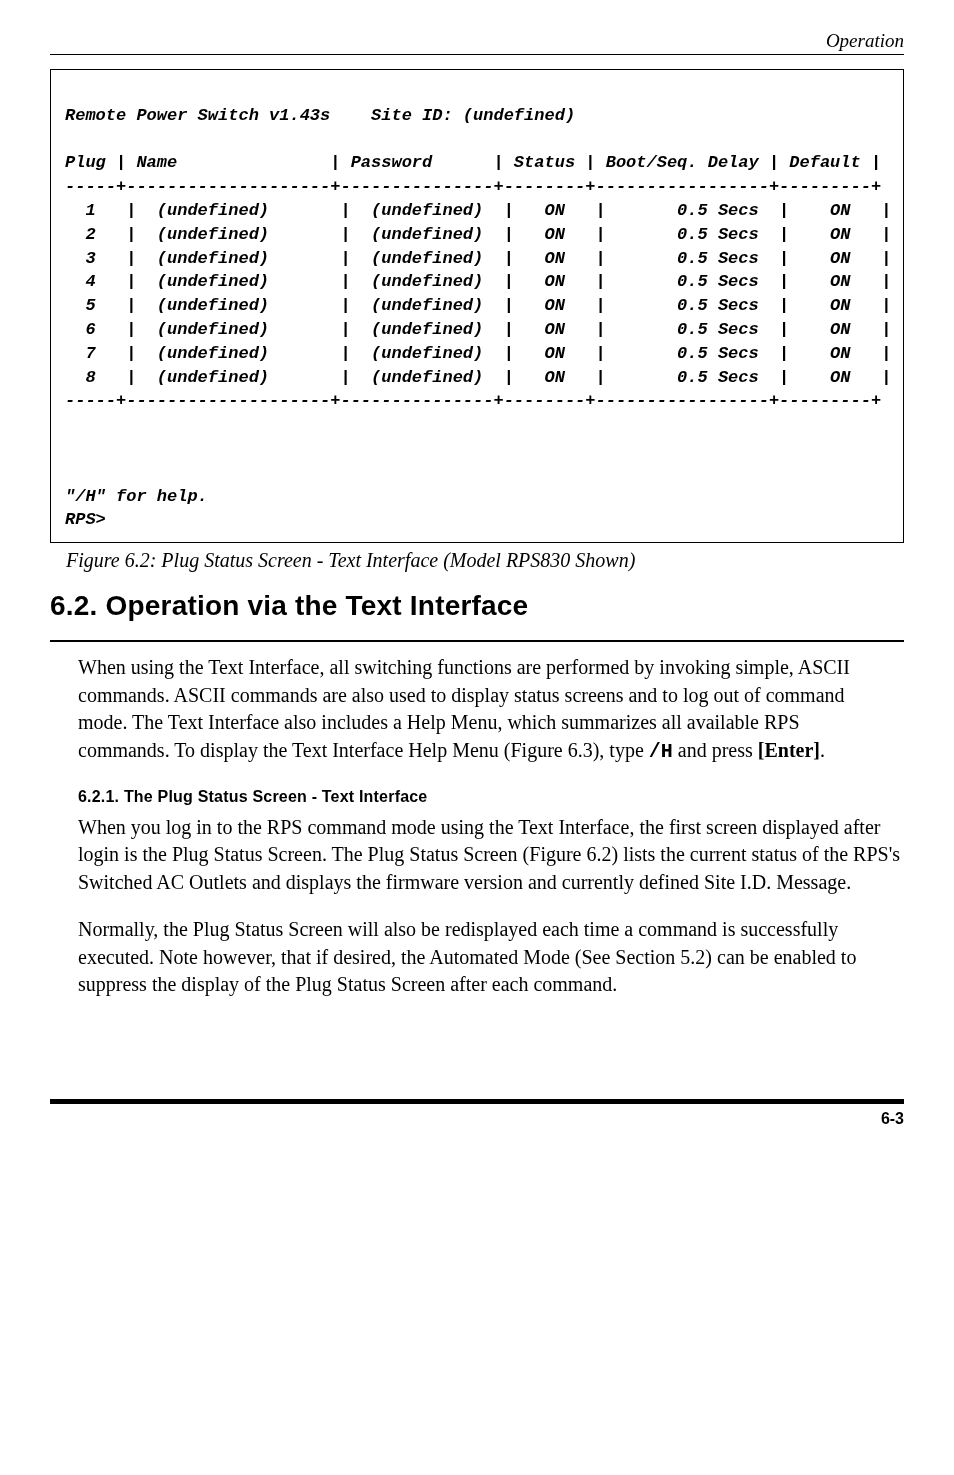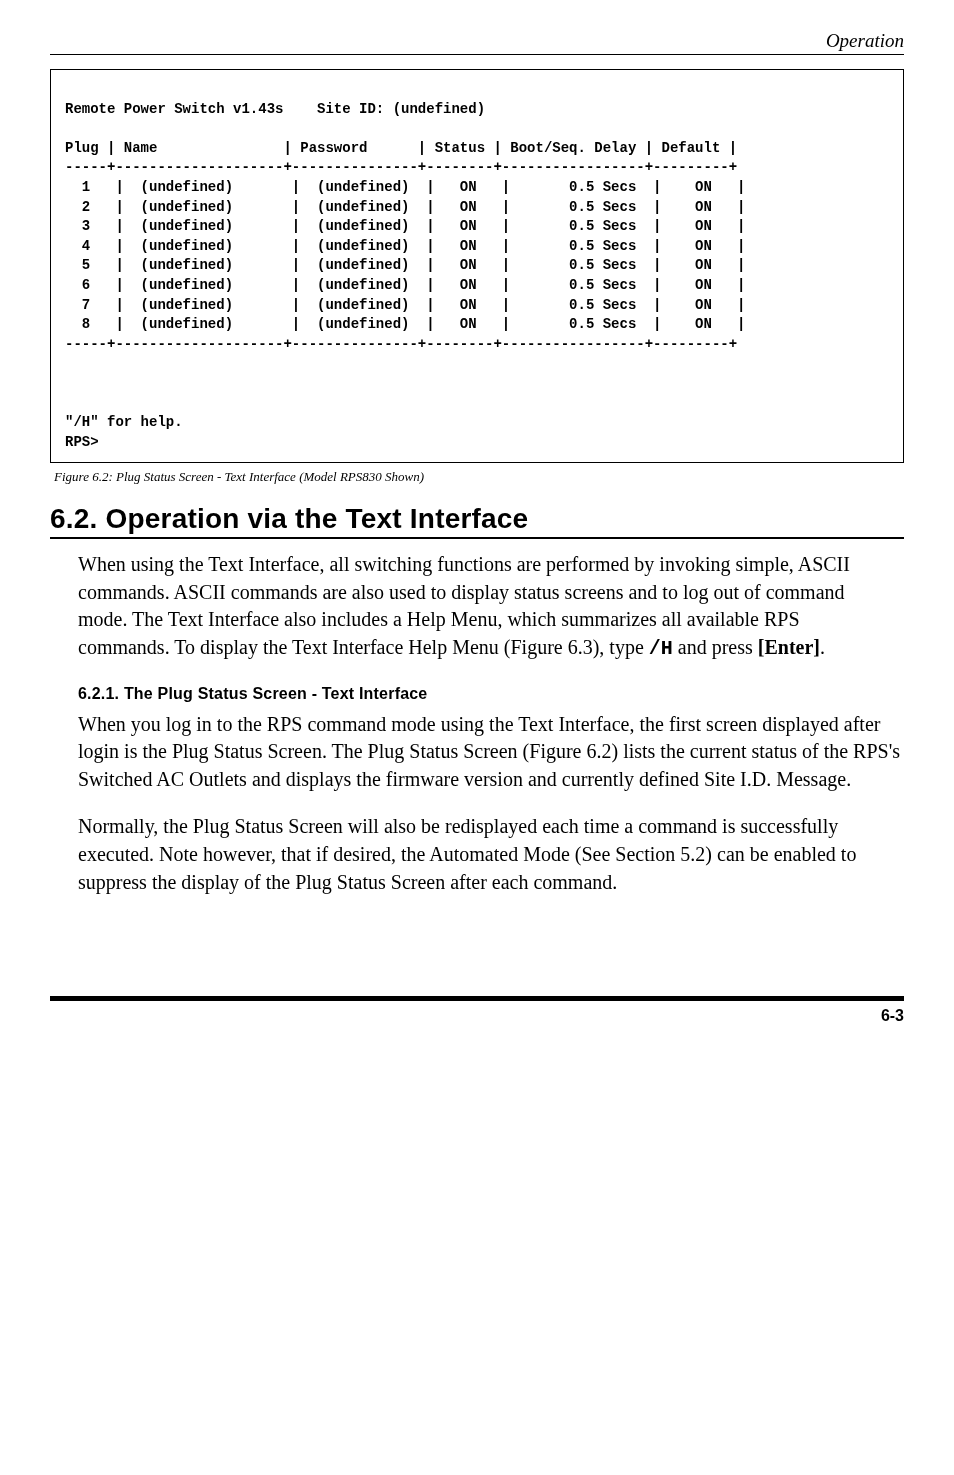--- a/index.html
+++ b/index.html
@@ -19,36 +19,37 @@
       padding-bottom: 2px;
     }
     .header-rule {
       border-top: 1px solid #000;
       margin-bottom: 14px;
     }
     .terminal-box {
       border: 1px solid #000;
       padding: 10px 14px;
       font-family: "Courier New", monospace;
-      font-size: 14px;
+      font-size: 17px;
       line-height: 1.4;
       white-space: pre;
       overflow: hidden;
       font-weight: bold;
+      font-style: italic;
     }
     .figure-caption {
       font-style: italic;
-      font-size: 13px;
-      margin: 6px 0 18px 4px;
+      font-size: 20px;
+      margin: 6px 0 18px 16px;
     }
     h2.section {
       font-family: Verdana, Geneva, Arial, sans-serif;
       font-weight: 900;
       font-size: 28px;
-      margin: 0 0 2px 0;
+      margin: 0 0 18px 0;
       letter-spacing: 0.2px;
     }
     .section-underline {
       border-top: 2.5px solid #000;
       margin-bottom: 12px;
     }
     p.body {
       font-size: 20px;
       line-height: 1.38;
       margin: 0 8px 22px 0;

